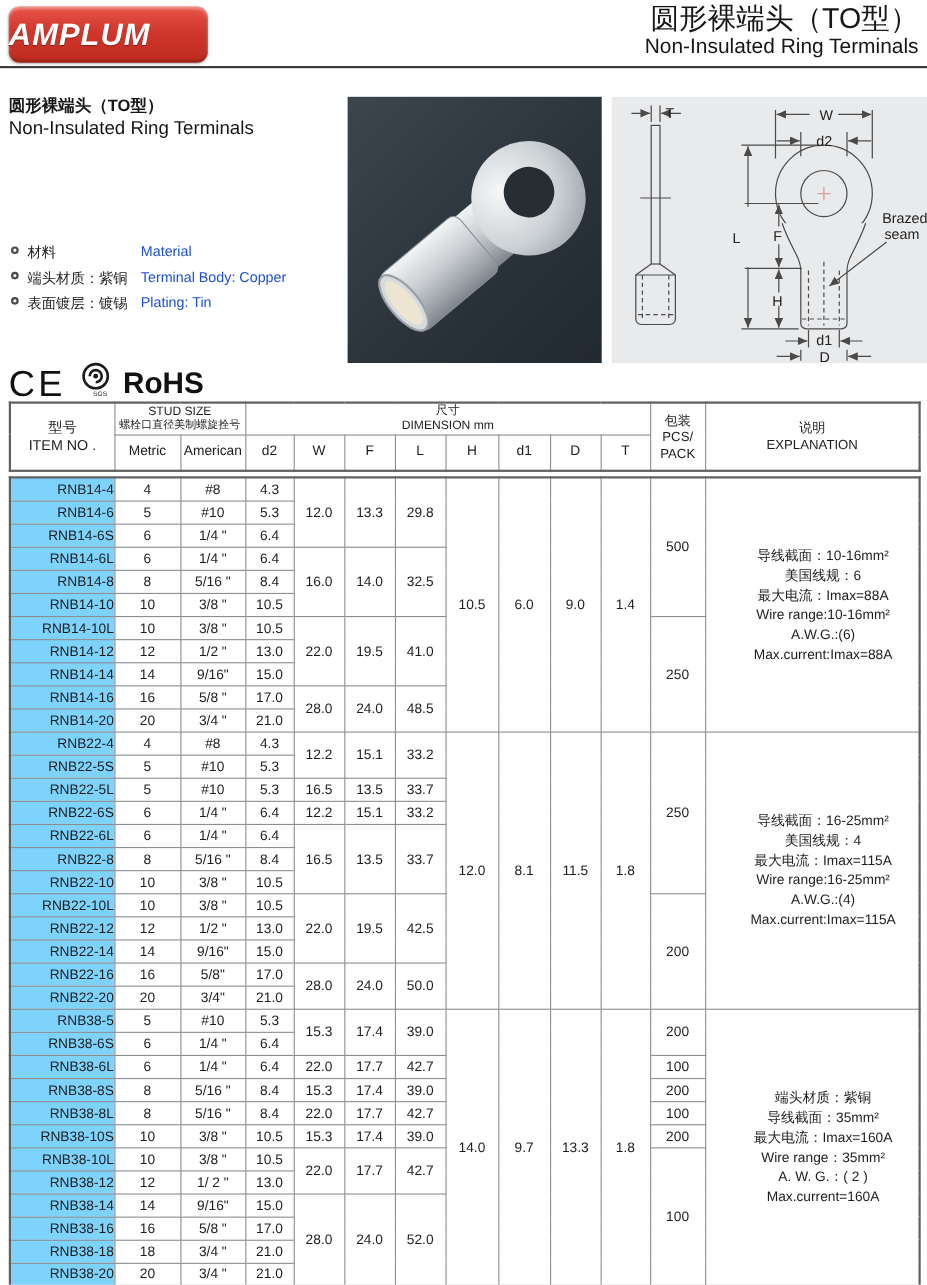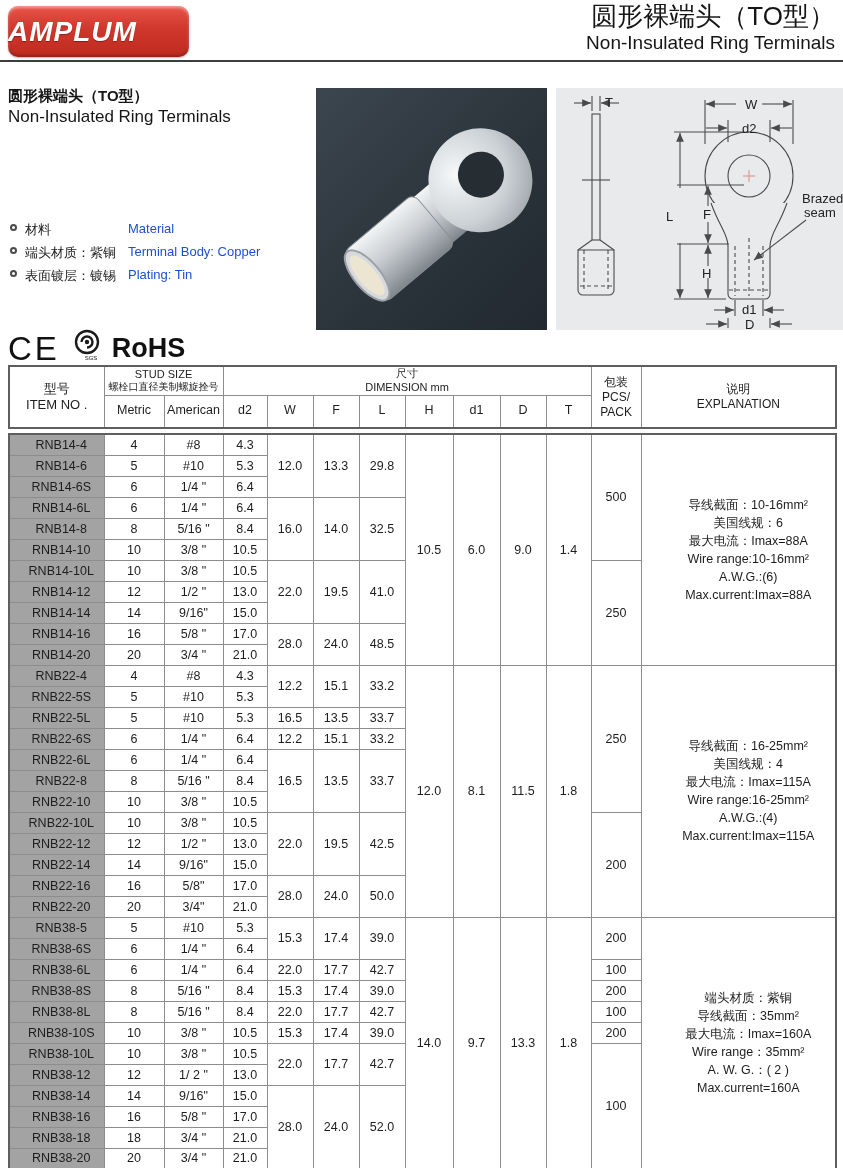--- a/index.html
+++ b/index.html
@@ -49,21 +49,21 @@
   td { border:1px solid #8d8d8d; text-align:center; vertical-align:middle; padding:0; font-size:12.5px; color:#1d1d1d; }
   .spec-head, .spec-body { border:2px solid #5f5f5f; }
   .spec-body { margin-top:4px; }
   .spec-head td { line-height:1.25; }
   .hd-item { white-space:pre-line; font-size:13px; }
   .hd-small { font-size:11px; }
   .hd-zhrow { display:flex; justify-content:space-between; padding:0 4px; font-size:10px; }
   .hd-pack, .hd-expl { white-space:pre-line; font-size:12px; }
   .hd-dim2 { font-size:13.5px; }
   .spec-body tr { height:21px; }
-  .spec-body td.i { background:#a3a3a3; text-align:center; padding-left:9px; white-space:nowrap; }
+  .spec-body td.i { background:#7dd3fc; text-align:right; padding-left:9px; white-space:nowrap; }
   .spec-body td.e { text-align:center; padding-left:20px; white-space:pre-line; line-height:18px; font-size:12.5px; }
 </style>
 </head>
 <body>
 
 <div class="page">
 
   <div class="logo">
     <span class="logo-text">AMPLUM</span>
   </div>

